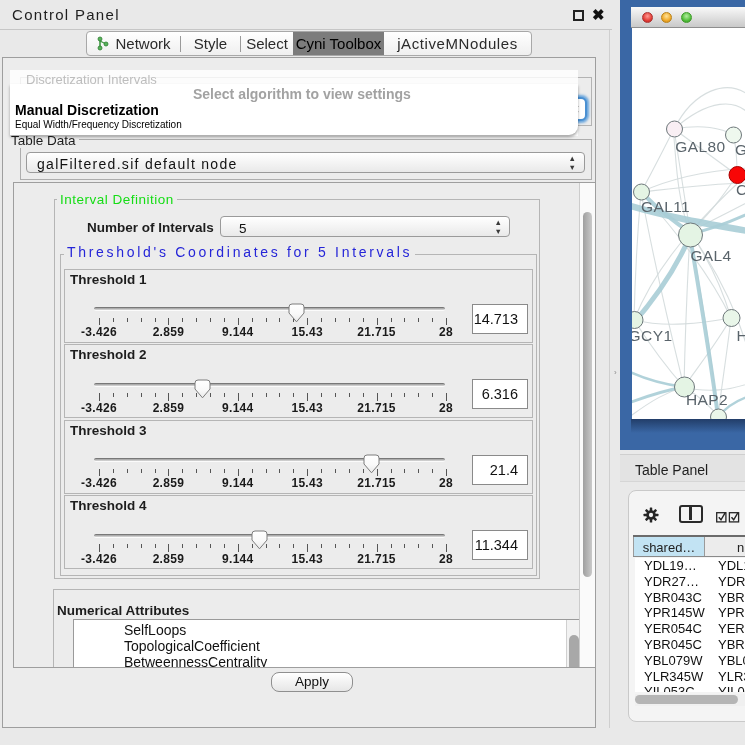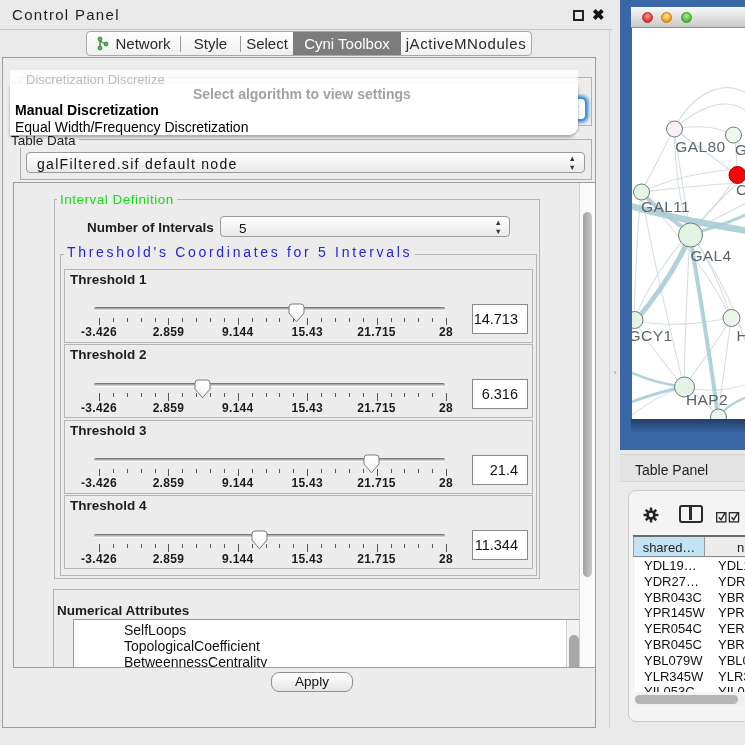--- a/index.html
+++ b/index.html
@@ -29,21 +29,21 @@
         <circle cx="4" cy="3" r="2" fill="#57b35a" stroke="#2e7d32" stroke-width="0.8"></circle>
         <circle cx="4" cy="12" r="2" fill="#57b35a" stroke="#2e7d32" stroke-width="0.8"></circle>
         <circle cx="10" cy="8" r="2" fill="#57b35a" stroke="#2e7d32" stroke-width="0.8"></circle>
       </svg>
       <span>Network</span>
     </div>
     <div style="width:1px;height:16px;background:#9a9a9a;"></div>
     <div style="width:59px;text-align:center;">Style</div>
     <div style="width:1px;height:16px;background:#9a9a9a;"></div>
     <div style="width:52px;text-align:center;">Select</div>
-    <div style="width:108px;height:100%;background:#7c7c7c;color:#ffffff;display:flex;align-items:center;justify-content:center;">Cyni Toolbox</div>
+    <div style="width:91px;height:100%;background:#7c7c7c;color:#000000;display:flex;align-items:center;justify-content:center;">Cyni Toolbox</div>
     <div style="flex:1;text-align:center;letter-spacing:0.6px;">jActiveMNodules</div>
   </div>
 
   <div class="abs" style="left:20px;top:77px;width:572px;height:49px;border:1px solid #b3b3b3;"></div>
   <div class="abs" style="left:560px;top:97px;width:27px;height:24px;border-radius:6px;box-shadow:0 0 2.5px 1.5px #6aa6dd;background:#fff;border:2.5px solid #4a90d2;">
       <div class="abs" style="right:5px;top:2px;font-size:6.5px;color:#777;line-height:8px;">▲<br>▼</div>
     </div>
 
   <div class="abs" style="left:20px;top:139px;width:572px;height:41px;border:1px solid #adadad;"></div>
   <div class="abs" style="left:8px;top:133px;background:#ececec;padding:0 3px;font-size:13.5px;color:#1d1d1d;">Table Data</div>
@@ -276,24 +276,24 @@
       </div>
     </div>
 
     <div class="abs" style="right:0;top:0;width:16px;height:486px;background:#fafafa;border-left:1px solid #cccccc;">
       <div class="abs" style="left:3px;top:29px;width:9px;height:365px;border-radius:5px;background:linear-gradient(90deg,#9f9f9f,#c9c9c9);"></div>
     </div>
   </div>
 
   <div class="abs" style="left:10px;top:70px;width:568px;height:66px;background:rgba(255,255,255,0.82);"></div>
   <div class="abs" style="left:10px;top:84px;width:568px;height:51px;background:#ffffff;border-radius:0 0 9px 0;box-shadow:0 2px 3px rgba(0,0,0,0.35);"></div>
-  <div class="abs" style="left:26px;top:72px;font-size:13px;color:#bdbdbd;">Discretization Discretize</div>
+  <div class="abs" style="left:26px;top:72px;font-size:13px;color:#bdbdbd;">Discretization Intervals</div>
   <div class="abs bold" style="left:193px;top:86px;font-size:14px;color:#a2a2a2;">Select algorithm to view settings</div>
   <div class="abs bold" style="left:15px;top:102px;font-size:14px;color:#000;">Manual Discretization</div>
-  <div class="abs" style="left:15px;top:119px;font-size:14px;color:#000;">Equal Width/Frequency Discretization</div>
+  <div class="abs" style="left:15px;top:119px;font-size:10px;color:#000;">Equal Width/Frequency Discretization</div>
 
   <div class="abs" style="left:271px;top:672px;width:82px;height:20px;border:1px solid #8f8f8f;border-radius:8px;background:linear-gradient(#ffffff,#e6e6e6);text-align:center;font-size:13.5px;color:#111;line-height:18px;">Apply</div>
 
 </div>
 
 <div class="abs" style="left:609px;top:30px;width:1px;height:698px;background:#cfcfcf;"></div>
 
 <div class="abs" style="left:614px;top:368px;width:5px;height:8px;color:#8a8a8a;font-size:8px;">›</div>
 
 <div class="abs" style="left:620px;top:0;width:125px;height:450px;background:#3a67a5;"></div>

